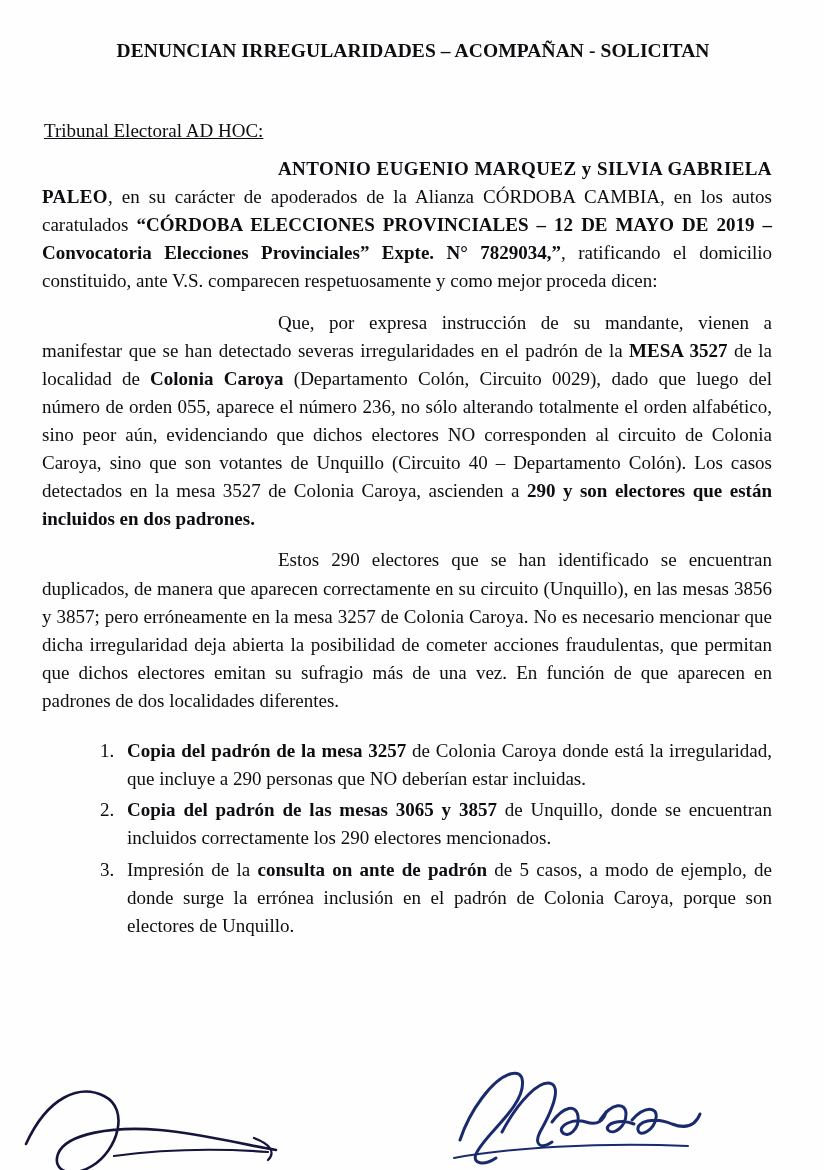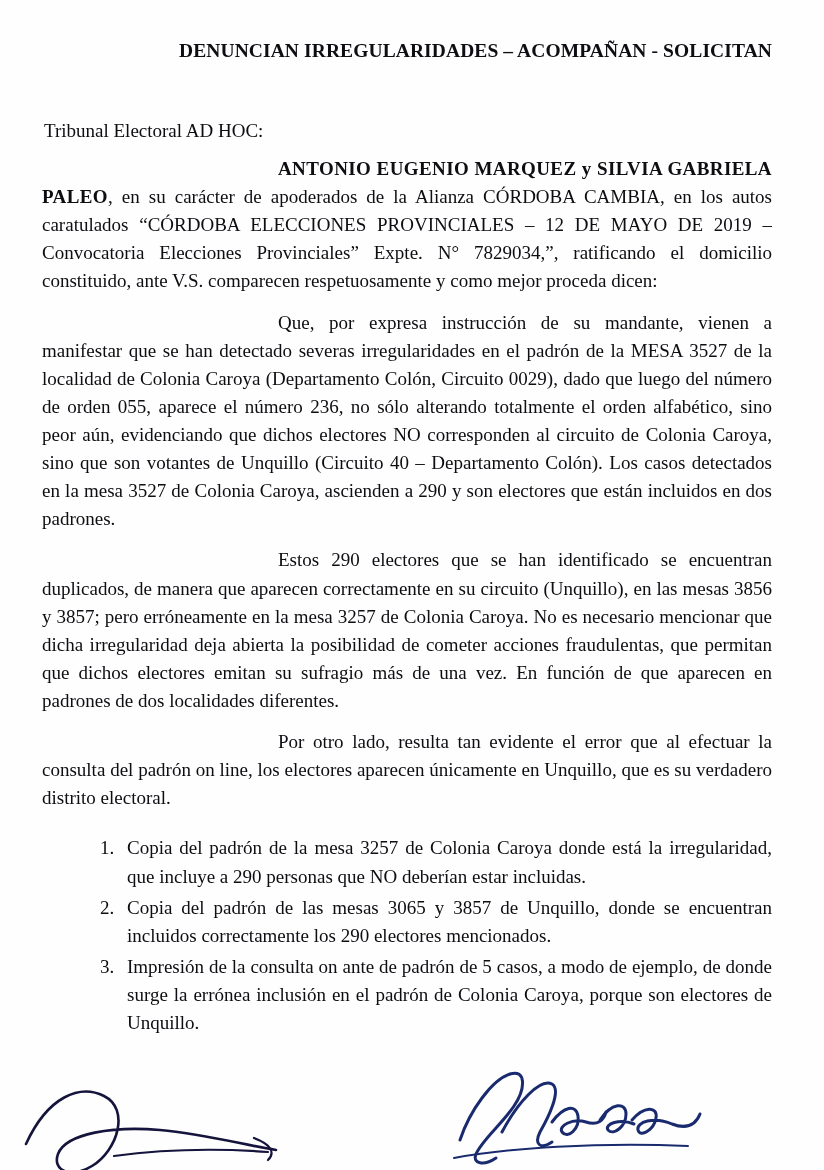--- a/index.html
+++ b/index.html
@@ -17,44 +17,45 @@
   }
   .page {
     position: relative;
     width: 824px;
     height: 1170px;
     background: #fefefe;
     box-sizing: border-box;
     padding: 28px 52px 0 42px;
   }
   .doc-title {
-    text-align: right;
+    text-align: center;
     font-weight: bold;
     font-size: 19.5px;
     letter-spacing: 0.1px;
     margin: 12px 0 0 0;
     padding-left: 12px;
   }
   .addressee {
     margin-top: 58px;
     font-size: 19px;
     padding-left: 2px;
+    text-decoration: underline;
   }
   p.body-par {
     font-size: 19px;
     line-height: 1.48;
     text-align: justify;
     margin: 13px 0 0 0;
     text-indent: 0;
   }
   .indent-lead {
     display: inline-block;
     width: 236px;
   }
-  b, .b { font-weight: normal; }
+  b, .b { font-weight: bold; }
   .spaced-name {
     font-weight: bold;
     letter-spacing: 0.4px;
   }
   .par-gap { margin-top: 20px; }
   ol.doc-list {
     margin: 22px 0 0 0;
     padding-left: 58px;
     font-size: 19px;
     line-height: 1.48;
@@ -102,23 +103,20 @@
   </p>
 
   <p class="body-par par-gap">
     <span class="indent-lead"></span><span>Que, por expresa instrucción de su mandante, vienen a manifestar que se han detectado severas irregularidades en el padrón de la </span><b>MESA 3527</b><span> de la localidad de </span><b>Colonia Caroya</b><span> (Departamento Colón, Circuito 0029), dado que luego del número de orden 055, aparece el número 236, no sólo alterando totalmente el orden alfabético, sino peor aún, evidenciando que dichos electores NO corresponden al circuito de Colonia Caroya, sino que son votantes de Unquillo (Circuito 40 – Departamento Colón). Los casos detectados en la mesa 3527 de Colonia Caroya, ascienden a </span><b>290 y son electores que están incluidos en dos padrones.</b>
   </p>
 
   <p class="body-par par-gap">
     <span class="indent-lead"></span><span>Estos 290 electores que se han identificado se encuentran duplicados, de manera que aparecen correctamente en su circuito (Unquillo), en las mesas 3856 y 3857; pero erróneamente en la mesa 3257 de Colonia Caroya. No es necesario mencionar que dicha irregularidad deja abierta la posibilidad de cometer acciones fraudulentas, que permitan que dichos electores emitan su sufragio más de una vez. En función de que aparecen en padrones de dos localidades diferentes.</span>
   </p>
 
-  <p class="body-par par-gap">
-    <span class="indent-lead"></span><span>Por otro lado, resulta tan evidente el error que al efectuar la consulta del padrón on line, los electores aparecen únicamente en Unquillo, que es su verdadero distrito electoral.</span>
-  </p>
 
 
   <ol class="doc-list">
     <li>
       <b>Copia del padrón de la mesa 3257</b><span> de Colonia Caroya donde está la irregularidad, que incluye a 290 personas que NO deberían estar incluidas.</span>
     </li>
     <li>
       <b>Copia del padrón de las mesas 3065 y 3857</b><span> de Unquillo, donde se encuentran incluidos correctamente los 290 electores mencionados.</span>
     </li>
     <li>

